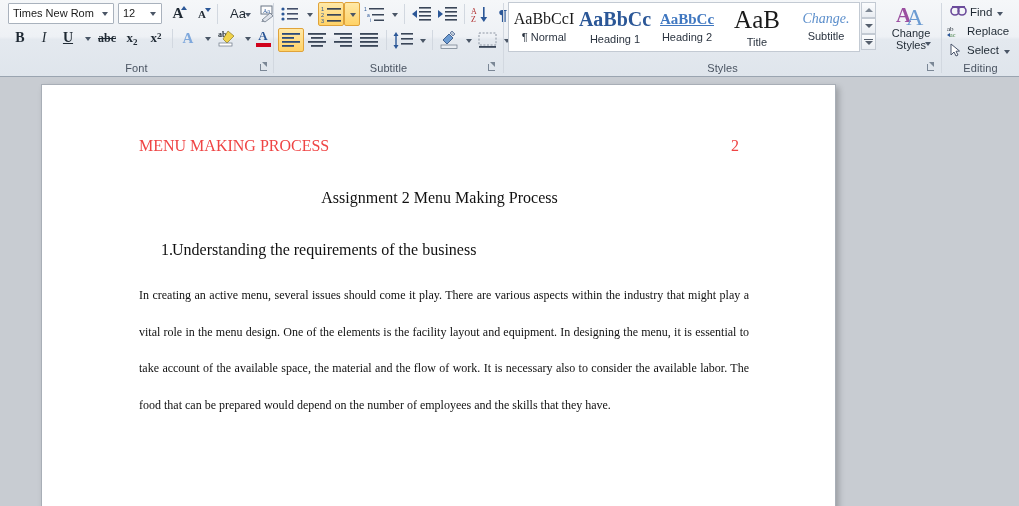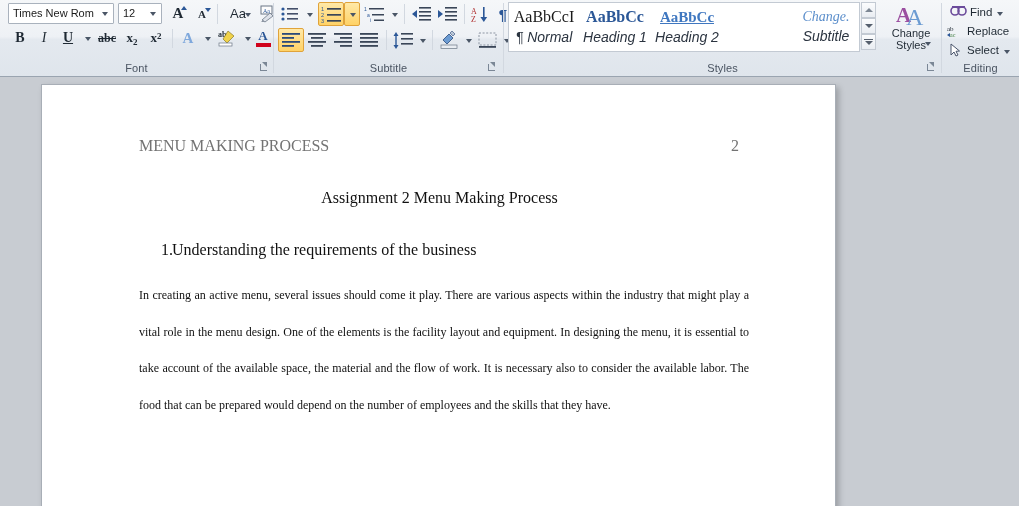--- a/index.html
+++ b/index.html
@@ -136,25 +136,24 @@
     cursor: default;
   }
   .style-preview {
     font-family: "Liberation Serif", serif;
     line-height: 1;
     white-space: nowrap;
     overflow: hidden;
     text-align: center;
   }
   .style-name {
-    font-size: 14px;
+    font-size: 11px;
     color: #2b3440;
     margin-top: 4px;
     white-space: nowrap;
-    font-style: italic;
   }
 
   .gallery-scroll {
     position: absolute;
     left: 861px;
     width: 15px; height: 16px;
     background: linear-gradient(to bottom, #fbfcfd, #e9edf2);
     border: 1px solid #c3cad3;
     display: flex; align-items: center; justify-content: center;
   }
@@ -194,21 +193,21 @@
     box-shadow: 3px 3px 6px rgba(0,0,0,.22);
   }
   #doc-header {
     position: absolute;
     left: 97px; top: 52px;
     width: 600px;
     display: flex;
     justify-content: space-between;
     font-family: "Liberation Serif", serif;
     font-size: 16px;
-    color: #737373;
+    color: #ef4444;
   }
   #doc-title {
     position: absolute;
     left: 0; top: 104px;
     width: 795px;
     text-align: center;
     font-family: "Liberation Serif", serif;
     font-size: 16px;
     color: #111;
   }
@@ -470,27 +469,31 @@
   </div>
   <div class="grp-sep" style="left:503px;"></div>
 
   <div class="grp" style="left:504px;width:437px;">
     <div id="styles-gallery" style="left:4px;">
       <div class="style-item" style="left:0px;width:70px;">
         <span class="style-preview" style="font-size:16px;color:#1a1a1a;">AaBbCcI</span>
         <span class="style-name">¶ Normal</span>
       </div>
       <div class="style-item" style="left:70px;width:72px;">
-        <span class="style-preview" style="font-size:16px;color:#2b5797;font-weight:700;">AaBbCс</span>
+        <span class="style-preview" style="font-size:20px;color:#2b5797;font-weight:700;">AaBbCс</span>
         <span class="style-name">Heading 1</span>
       </div>
       <div class="style-item" style="left:142px;width:72px;">
         <span class="style-preview" style="font-size:15px;color:#3f77c0;font-weight:700;text-decoration:underline;">AaBbCc</span>
         <span class="style-name">Heading 2</span>
       </div>
+      <div class="style-item" style="left:214px;width:68px;">
+        <span class="style-preview" style="font-size:25px;color:#1a1a1a;">AaB</span>
+        <span class="style-name">Title</span>
+      </div>
       <div class="style-item" style="left:282px;width:70px;">
         <span class="style-preview" style="font-size:14px;color:#5b8ecb;font-style:italic;">Change.</span>
         <span class="style-name">Subtitle</span>
       </div>
     </div>
 
     <div class="gallery-scroll" style="left:357px;top:2px;">
       <span class="tri-up"></span>
     </div>
     <div class="gallery-scroll" style="left:357px;top:18px;">

